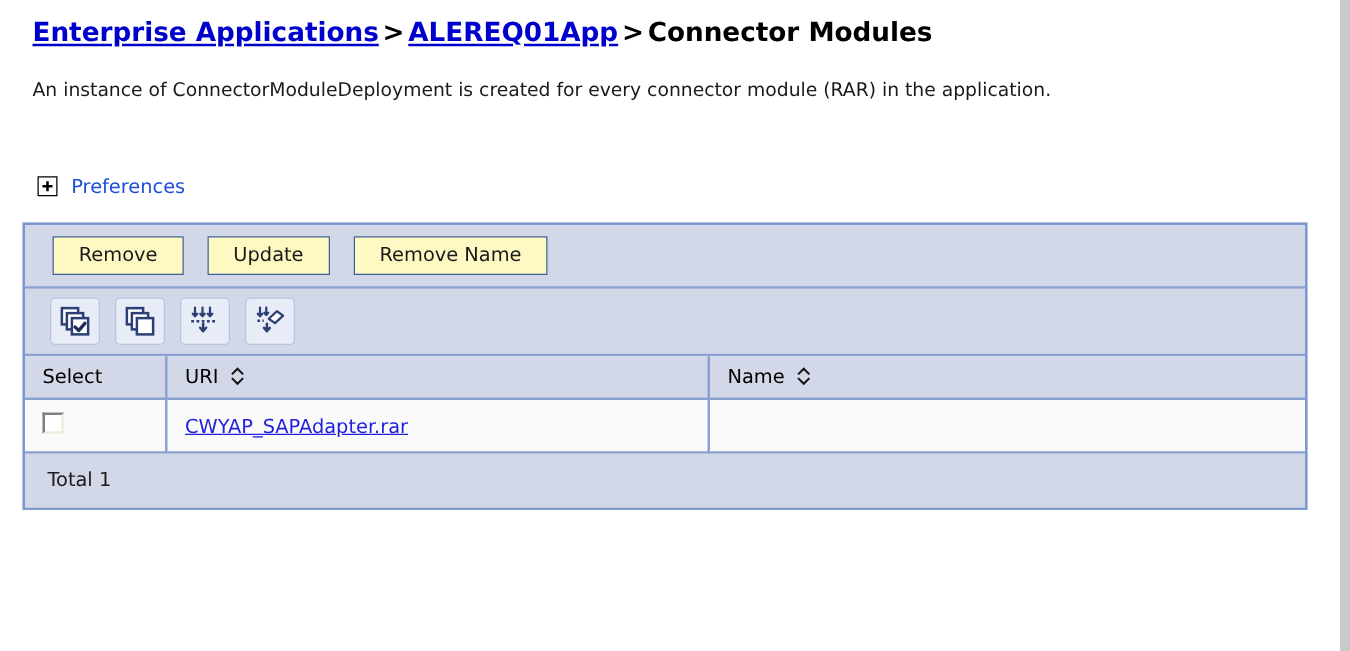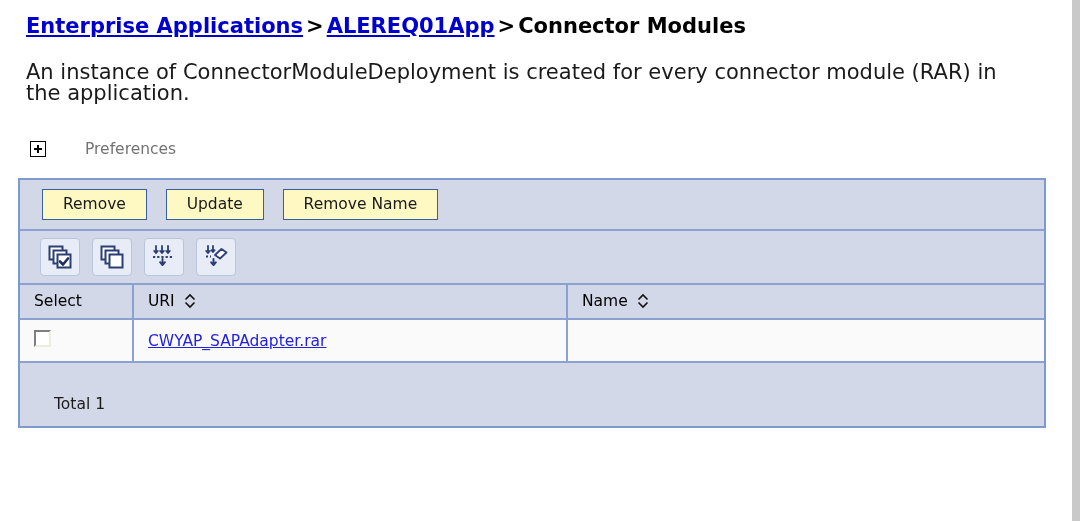--- a/index.html
+++ b/index.html
@@ -60,21 +60,21 @@
     color: #000000;
     font-weight: bold;
   }
 
   
   .description {
     position: absolute;
     left: 26px;
     top: 62px;
     width: 1000px;
-    font-size: 21px;
+    font-size: 15px;
     line-height: 21px;
     color: #1a1a1a;
   }
 
   
   .preferences {
     position: absolute;
     left: 30px;
     top: 140px;
     display: flex;
@@ -96,21 +96,21 @@
     content: "";
     position: absolute;
     background: #000000;
   }
   .expand-box::before {
     left: 3px; top: 6px; width: 8px; height: 2px;
   }
   .expand-box::after {
     left: 6px; top: 3px; width: 2px; height: 8px;
   }
-  .preferences-label { color: #737373; margin-left: 28px; }
+  .preferences-label { color: #1d4ed8; }
 
   
   .collection {
     position: absolute;
     left: 18px;
     top: 178px;
     width: 1028px;
     border: 2px solid #7d99cd;
     background: #d2d8e8;
     box-sizing: border-box;
@@ -214,24 +214,23 @@
     box-sizing: border-box;
   }
   .uri-link {
     color: #2222dd;
     text-decoration: underline;
     font-size: 15.5px;
     cursor: pointer;
   }
   .total-bar {
     background: #d2d8e8;
-    padding: 12px 0 13px 34px;
+    padding: 12px 0 13px 18px;
     font-size: 15.5px;
     color: #1a1a1a;
-    margin-top: 20px;
   }
 </style>
 </head>
 <body>
 
 <div class="content">
 
   <div class="breadcrumb">
     <a href="#">Enterprise Applications</a><span class="sep">&gt;</span><a href="#">ALEREQ01App</a><span class="sep">&gt;</span><span class="current">Connector Modules</span>
   </div>

